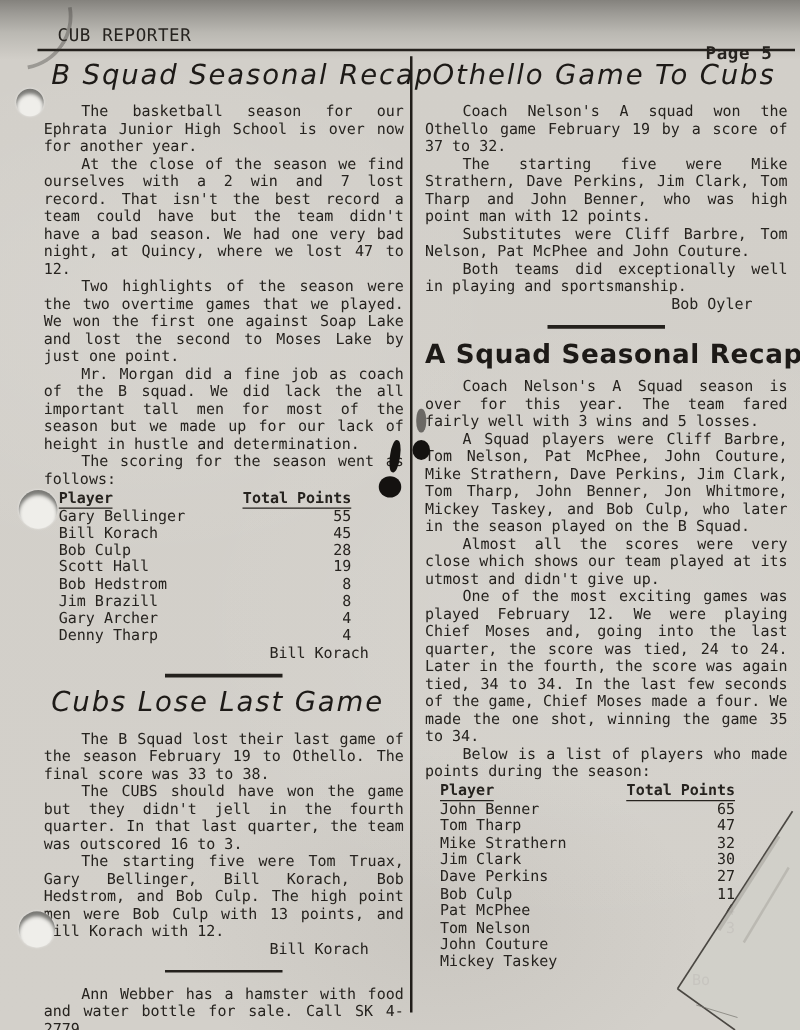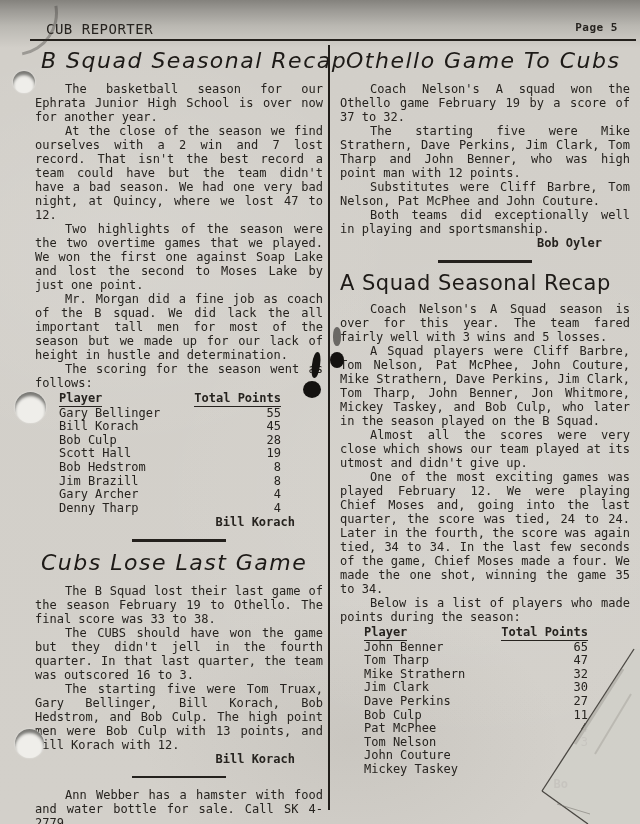--- a/index.html
+++ b/index.html
@@ -8,43 +8,43 @@
     background:
       radial-gradient(ellipse 420px 300px at 18% 30%, rgba(255,255,255,.10), rgba(0,0,0,0) 70%),
       radial-gradient(ellipse 500px 380px at 75% 60%, rgba(255,255,255,.08), rgba(0,0,0,0) 70%),
       radial-gradient(ellipse 300px 200px at 55% 90%, rgba(120,115,108,.10), rgba(0,0,0,0) 70%),
       linear-gradient(#84827d 0px,#9b9994 10px,#bab8b2 26px,#d2cfc9 48px,#d3d0ca 100%);
     font-family:"DejaVu Sans Mono", monospace;
     color:#26231f;
   }
   
   .masthead-left{position:absolute;left:46px;top:21px;font-size:14px;font-weight:normal;letter-spacing:.5px;}
-  .masthead-right{position:absolute;right:22px;top:21px;font-size:11px;font-weight:bold;letter-spacing:.5px;}
+  .masthead-right{position:absolute;right:22px;top:35px;font-size:14px;font-weight:bold;letter-spacing:.5px;}
   .rule-top{position:absolute;left:30px;top:39px;width:606px;height:2px;background:#24211d;}
   .vdivider{position:absolute;left:328px;top:45px;width:2px;height:765px;background:#211e1a;}
   
   .col{position:absolute;top:46px;}
   .col-left{left:35px;width:288px;}
   .col-right{left:340px;width:290px;}
   .hand-title{
     font-family:"DejaVu Sans", sans-serif;font-style:italic;font-weight:400;
     font-size:22px;letter-spacing:1.5px;color:#1d1a17;margin:2px 0 9px 6px;white-space:nowrap;
   }
   .typed-title{
-    font-family:"DejaVu Sans", sans-serif;font-weight:400;
+    font-family:"DejaVu Sans", sans-serif;font-weight:700;
     font-size:21px;letter-spacing:.5px;color:#1d1a17;margin:6px 0 7px 0;white-space:nowrap;
   }
   p.body{margin:0;font-size:12px;line-height:14px;text-indent:30px;text-align:justify;}
   p.notice{margin:10px 0 0 0;font-size:12px;line-height:14px;text-indent:30px;text-align:justify;}
-  .byline{font-size:12px;line-height:15px;text-align:right;padding-right:28px;font-weight:bold;}
+  .byline{font-size:12px;line-height:15px;text-align:right;padding-right:28px;font-weight:normal;}
   .byline.part{padding-right:62px;}
   .sec-rule{width:94px;height:2px;background:#24211d;margin:9px auto 8px auto;}
   .sec-rule.thick{height:3px;}
   
-  .tbl{margin:2px 42px 0 24px;font-size:12px;}
+  .tbl{margin:2px 42px 0 12px;font-size:12px;}
   .tbl .trow{display:flex;justify-content:space-between;line-height:13.6px;}
   .tbl .thead span{font-weight:bold;border-bottom:1.5px solid #26231f;}
   .tbl .num{text-align:right;}
   
   .hole{position:absolute;background:#efeeea;border-radius:50%;
         box-shadow:inset 0 4px 3px rgba(25,25,22,.55), 0 0 2px rgba(255,255,255,.6);}
   .hole-1{left:13px;top:71px;width:22px;height:22px;}
   .hole-2{left:15px;top:392px;width:31px;height:31px;}
   .hole-3{left:15px;top:729px;width:29px;height:29px;}
   .blob{position:absolute;background:#141210;border-radius:50%;}

